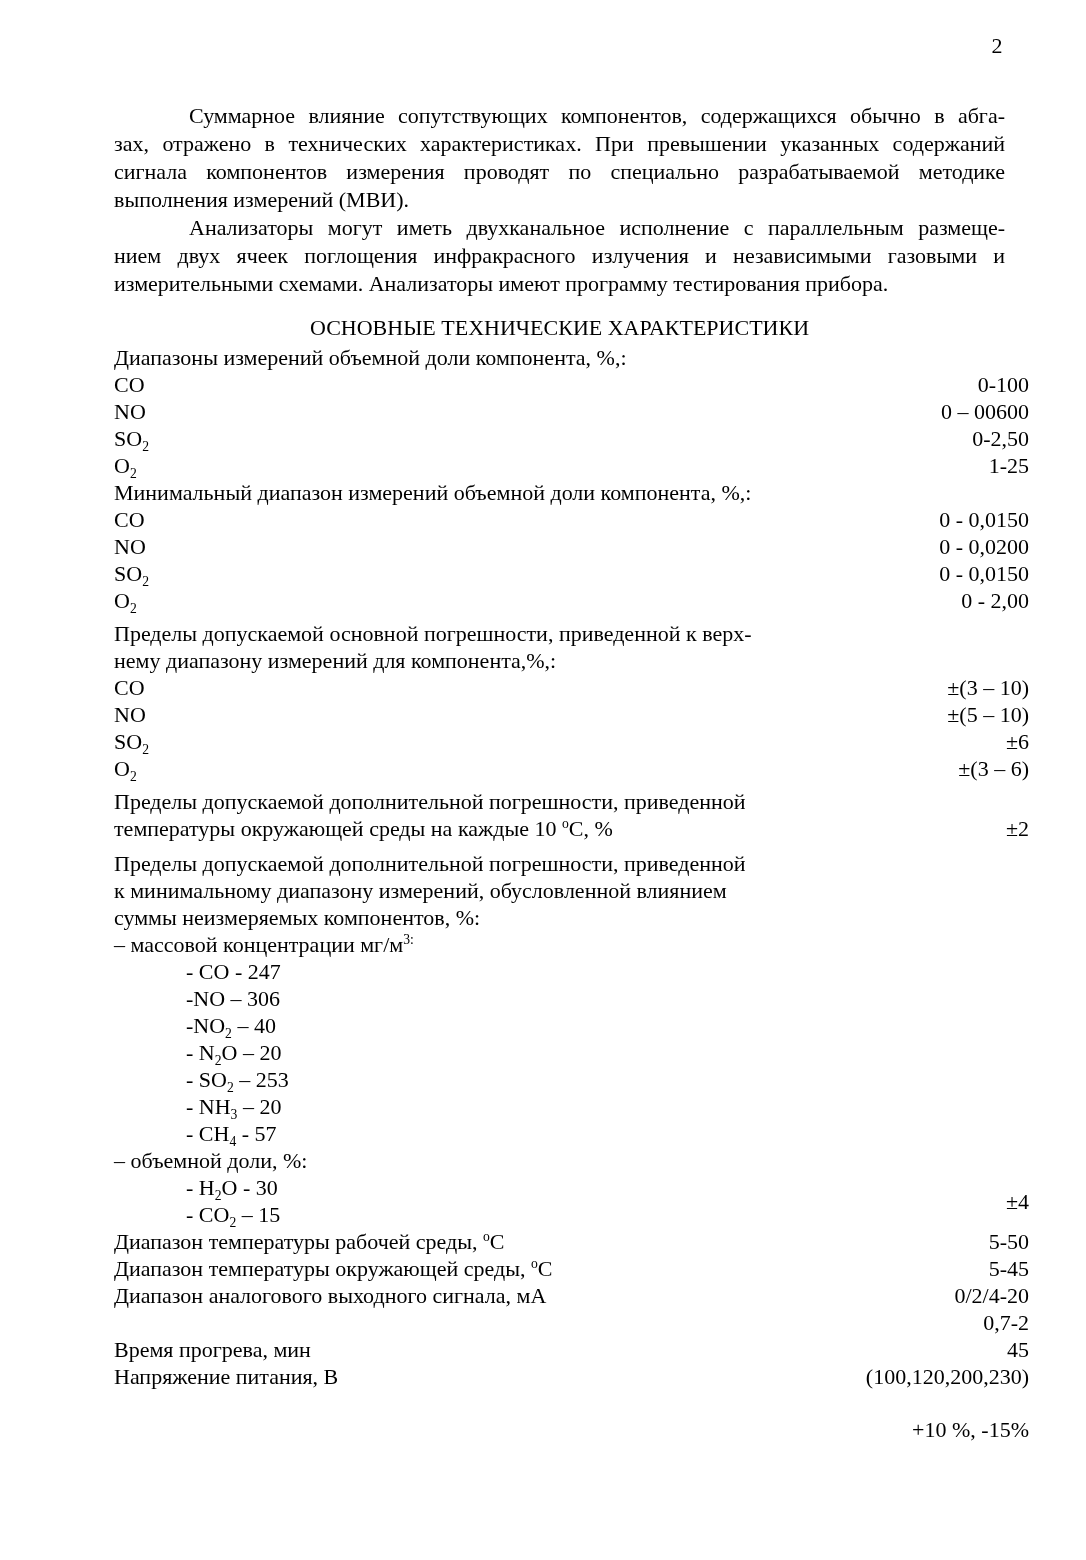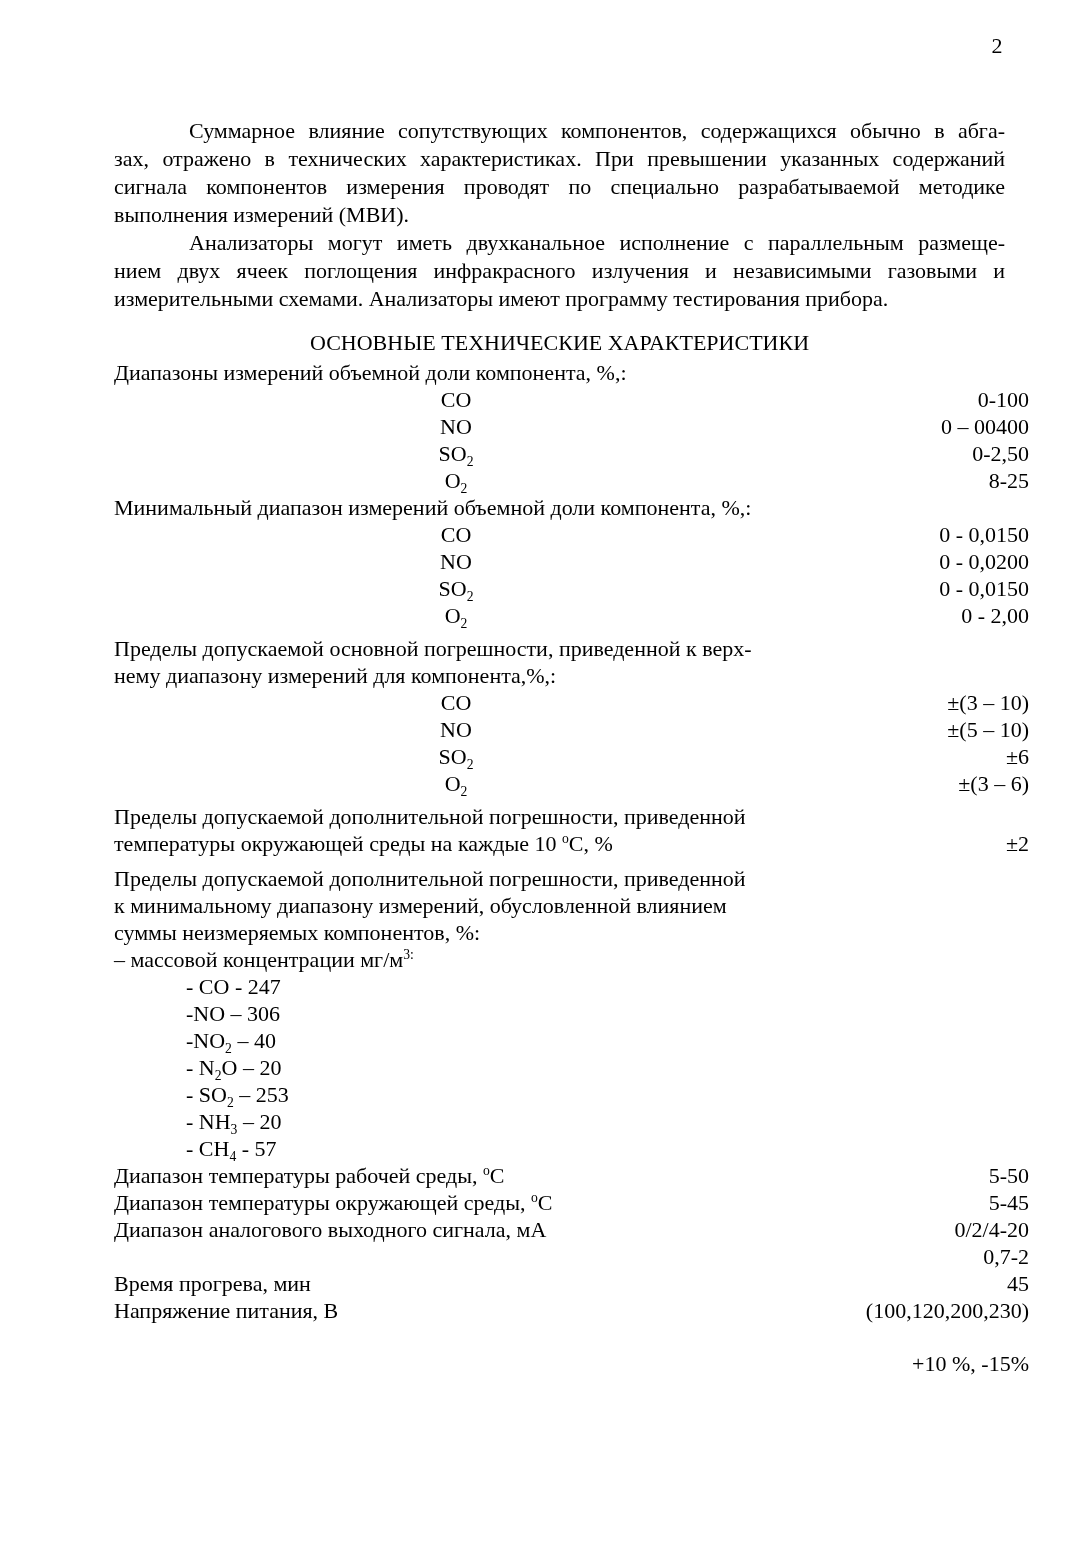--- a/index.html
+++ b/index.html
@@ -5,29 +5,29 @@
   html,body{margin:0;padding:0;background:#ffffff;}
   .page{
     position:relative;
     width:1086px;height:1560px;
     background:#ffffff;color:#000;
     font-family:"Liberation Serif","DejaVu Serif",serif;
     font-size:22px;line-height:28px;
     overflow:hidden;
   }
   .pagenum{position:absolute;left:972px;top:32px;width:50px;text-align:center;}
-  .content{position:absolute;left:114px;top:117px;width:891px;}
+  .content{position:absolute;left:114px;top:102px;width:891px;}
   .para .line{text-align:justify;text-align-last:justify;height:28px;white-space:nowrap;}
   .para .line.first{text-indent:75px;}
   .para .line.last{text-align:left;text-align-last:left;}
   .doc-title{text-align:center;margin-top:16px;height:28px;}
   .section{position:relative;}
   .heading-line,.row,.item,.prop-row,.note-line,.foot-row{height:27px;line-height:27px;font-family:Liberation Serif, serif;}
   .row,.prop-row,.note-line,.foot-row{position:relative;}
-  .comp{width:684px;text-align:center;}
+  .comp{width:684px;text-align:left;}
   .val{position:absolute;left:679px;top:0;width:236px;text-align:right;}
   .items{position:relative;}
   .items .val{top:14px;}
   .item{padding-left:72px;}
   sub{font-size:0.62em;line-height:0;}
   sup{font-size:0.62em;line-height:0;}
   #volume-ranges{margin-top:2px;}
   #basic-error{margin-top:6px;}
   #temp-error{margin-top:6px;}
   #unmeasured-error{margin-top:8px;}
@@ -55,29 +55,29 @@
     <div class="doc-title">ОСНОВНЫЕ ТЕХНИЧЕСКИЕ ХАРАКТЕРИСТИКИ</div>
     <div id="sections">
         <div class="section ranges" id="volume-ranges">
           <div class="heading-line">Диапазоны измерений объемной доли компонента, %,:</div>
           <div class="row">
             <div class="comp">CO</div>
             <div class="val">0-100</div>
           </div>
           <div class="row">
             <div class="comp">NO</div>
-            <div class="val">0 – 00400</div>
+            <div class="val">0 – 00600</div>
           </div>
           <div class="row">
             <div class="comp">SO<sub>2</sub></div>
             <div class="val">0-2,50</div>
           </div>
           <div class="row">
             <div class="comp">O<sub>2</sub></div>
-            <div class="val">8-25</div>
+            <div class="val">1-25</div>
           </div>
         </div>
         <div class="section ranges" id="min-ranges">
           <div class="heading-line">Минимальный диапазон измерений объемной доли компонента, %,:</div>
           <div class="row">
             <div class="comp">CO</div>
             <div class="val">0 - 0,0150</div>
           </div>
           <div class="row">
             <div class="comp">NO</div>
@@ -126,20 +126,28 @@
           <div class="items">
             <div class="item">- CO - 247</div>
             <div class="item">-NO – 306</div>
             <div class="item">-NO<sub>2</sub> – 40</div>
             <div class="item">- N<sub>2</sub>O – 20</div>
             <div class="item">- SO<sub>2</sub> – 253</div>
             <div class="item">- NH<sub>3</sub> – 20</div>
             <div class="item">- CH<sub>4</sub> - 57</div>
           </div>
         </div>
+        <div class="section sublist" id="volume-fraction">
+          <div class="heading-line">– объемной доли, %:</div>
+          <div class="items">
+            <div class="item">-  H<sub>2</sub>O - 30</div>
+            <div class="item">- CO<sub>2</sub> – 15</div>
+            <div class="val">±4</div>
+          </div>
+        </div>
         <div class="section props" id="parameters">
           <div class="prop-row"><span class="prop-label">Диапазон температуры рабочей среды, <sup>о</sup>С</span><div class="val">5-50</div></div>
           <div class="prop-row"><span class="prop-label">Диапазон температуры окружающей среды, <sup>о</sup>С</span><div class="val">5-45</div></div>
           <div class="prop-row"><span class="prop-label">Диапазон аналогового выходного сигнала, мА</span><div class="val">0/2/4-20</div></div>
           <div class="prop-row"><div class="val">0,7-2</div></div>
           <div class="prop-row"><span class="prop-label">Время прогрева, мин</span><div class="val">45</div></div>
           <div class="prop-row"><span class="prop-label">Напряжение питания, В</span><div class="val">(100,120,200,230)</div></div>
         </div>
         <div class="section footnote" id="voltage-tolerance">
           <div class="foot-row">

